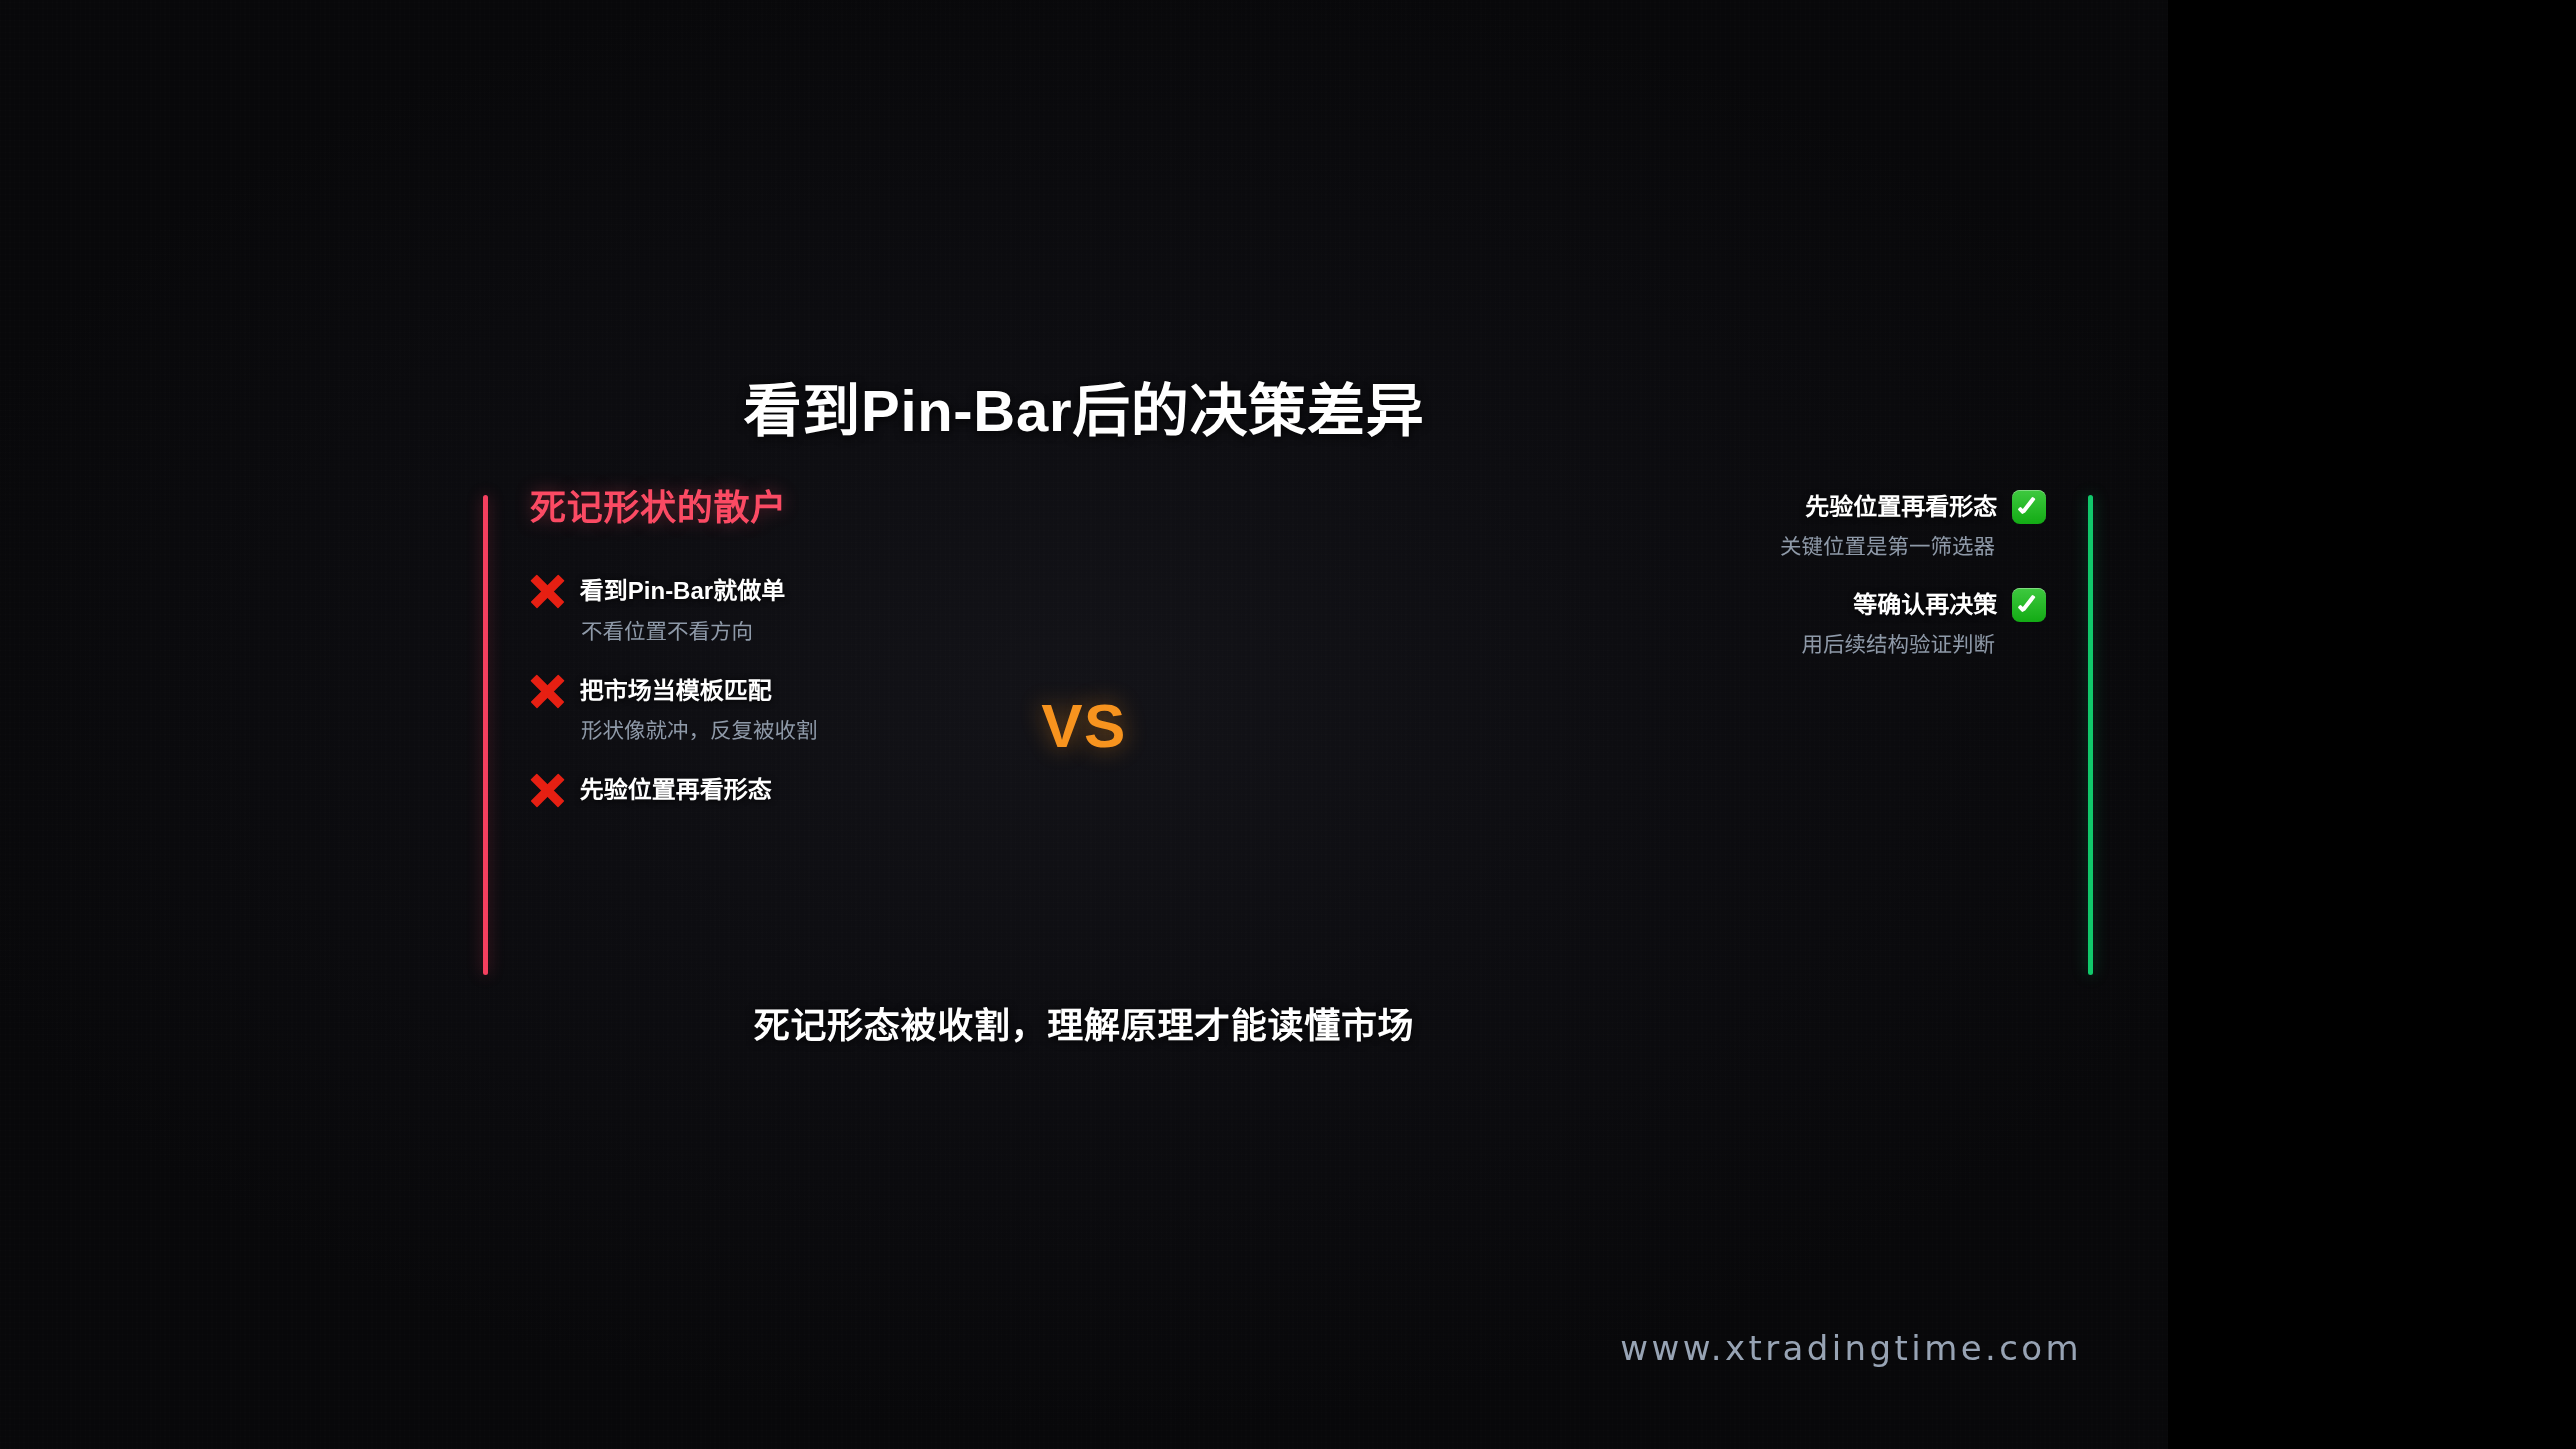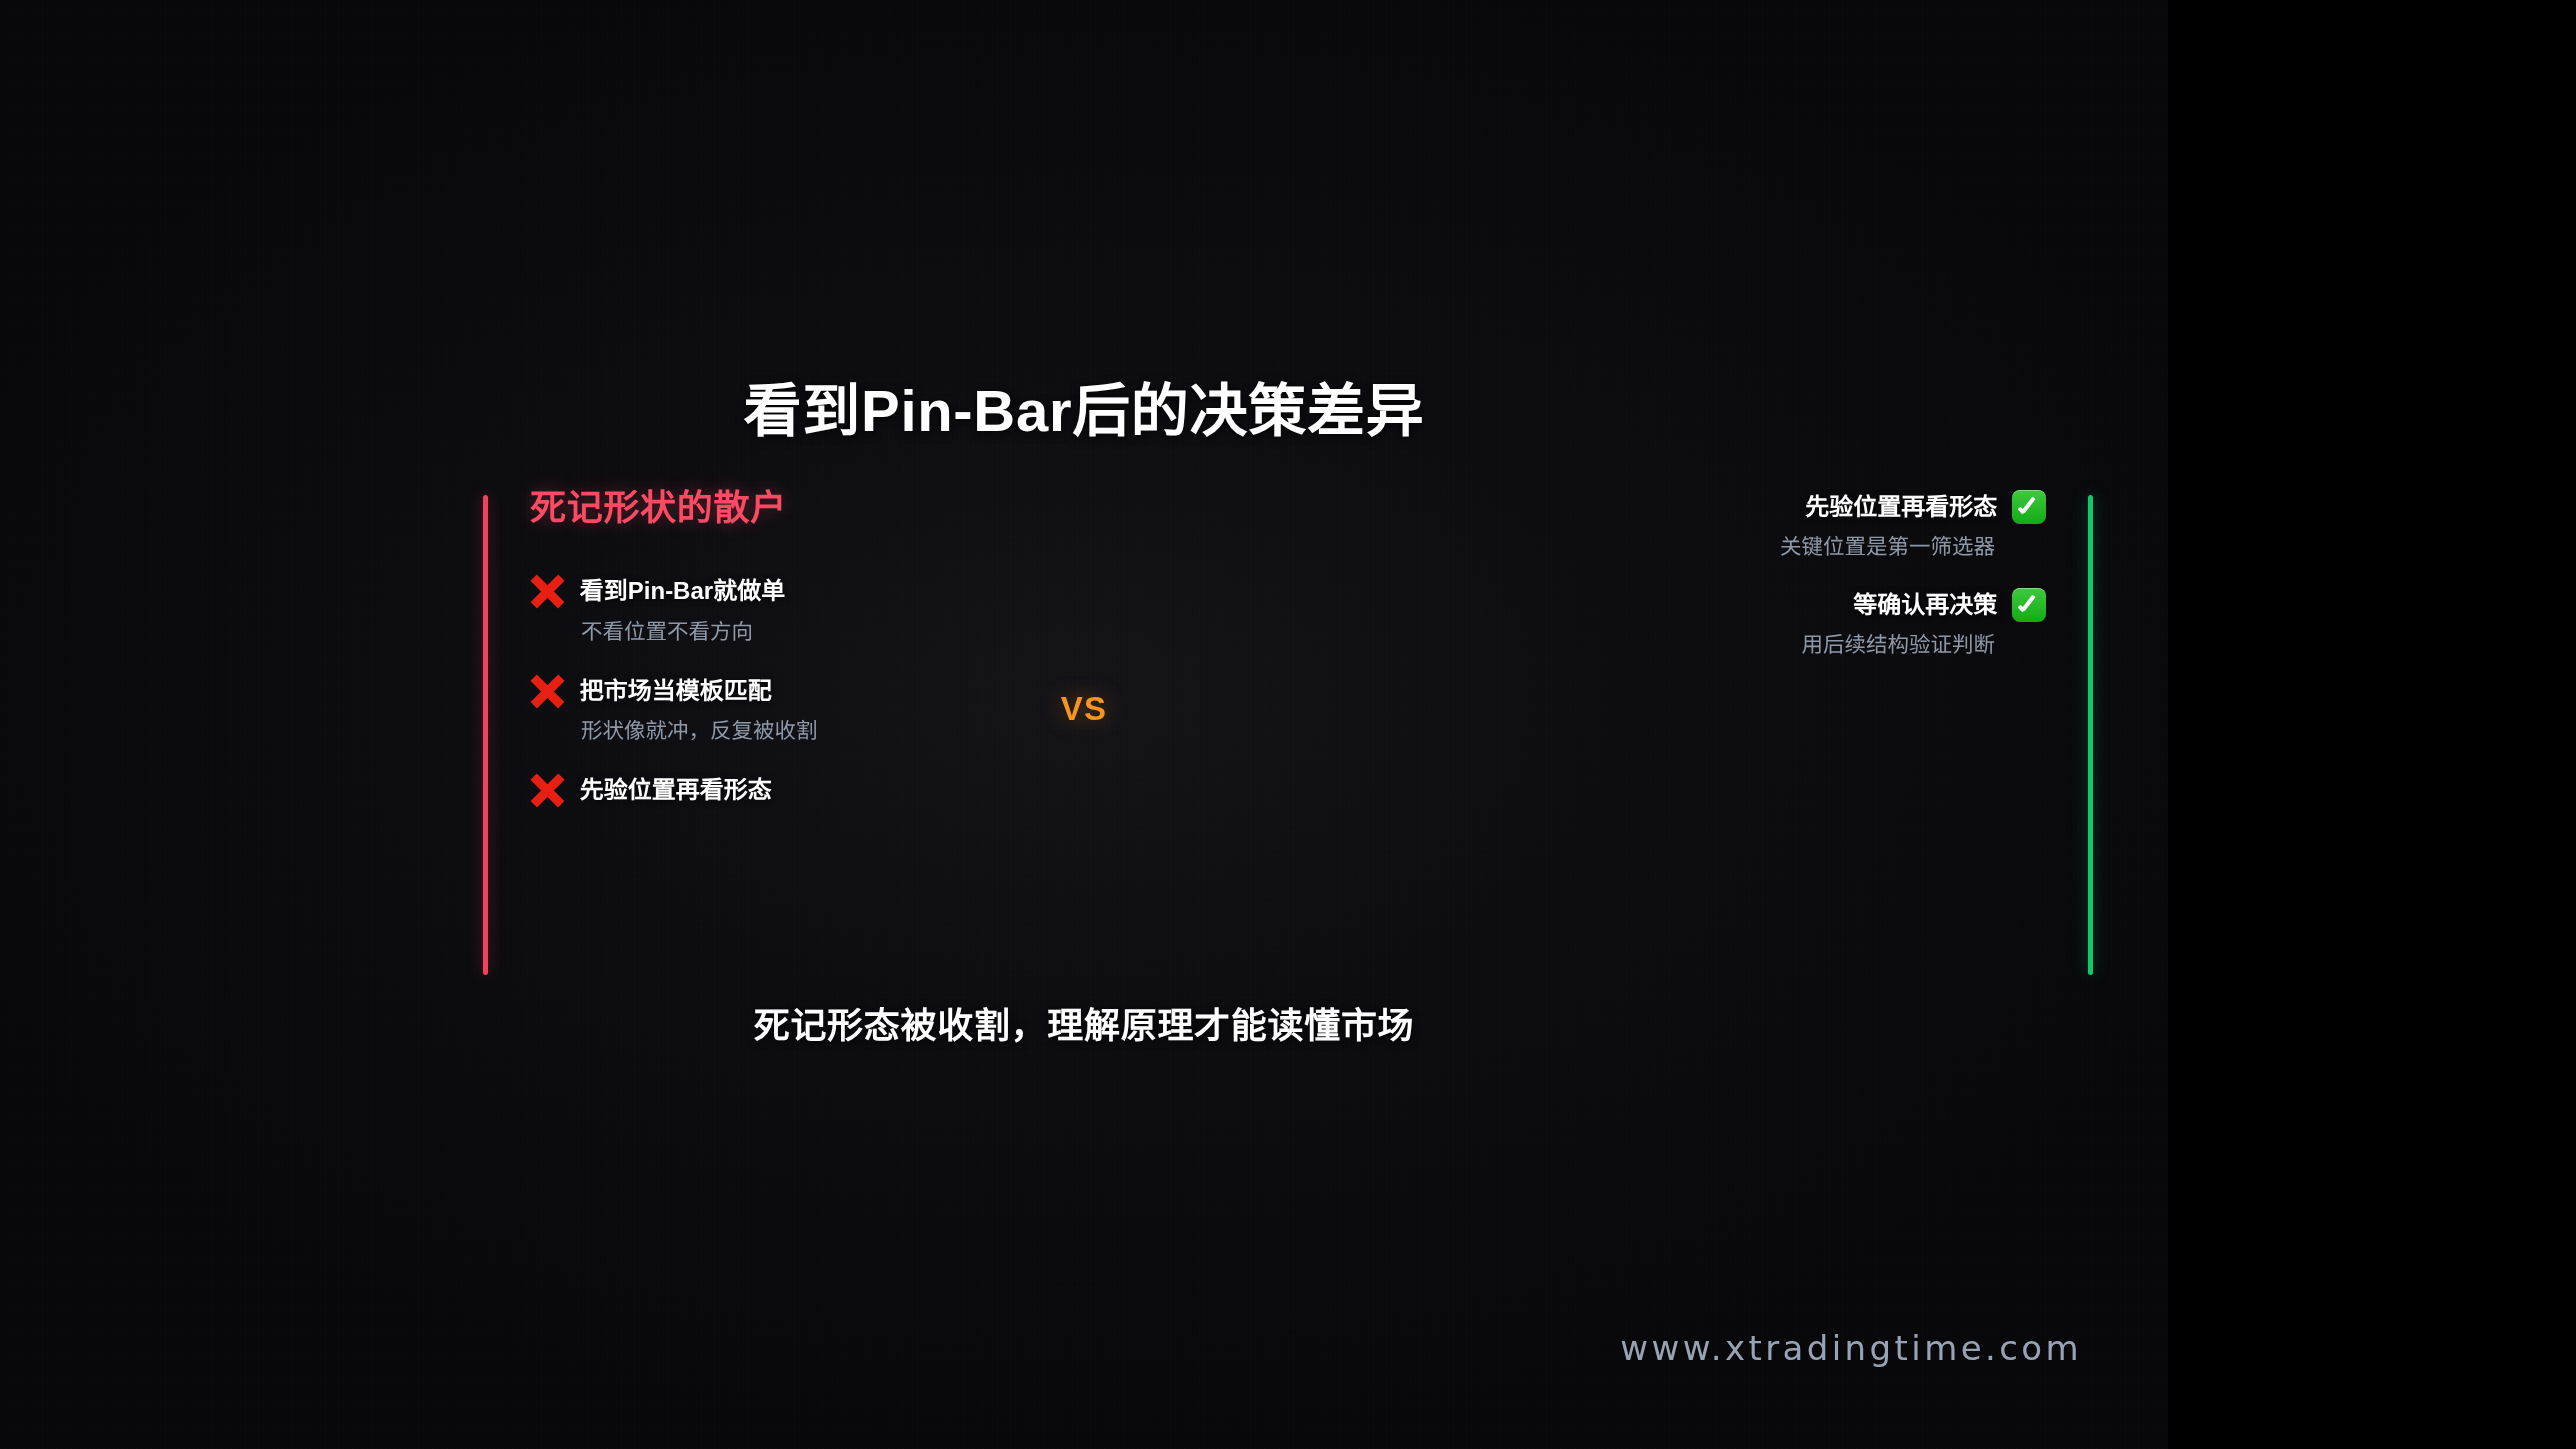--- a/index.html
+++ b/index.html
@@ -170,21 +170,21 @@
     transform-origin: left center;
   }
 
   
   .vs-badge {
     position: absolute;
     top: 690px;
     left: 0;
     width: 100%;
     text-align: center;
-    font-size: 33px;
+    font-size: 62px;
     font-weight: 700;
     color: #f7931e;
     letter-spacing: 1.3px;
     text-shadow: 0 0 23px rgba(247,147,30,.45);
   }
 
   
   .tagline {
     position: absolute;
     top: 996px;

